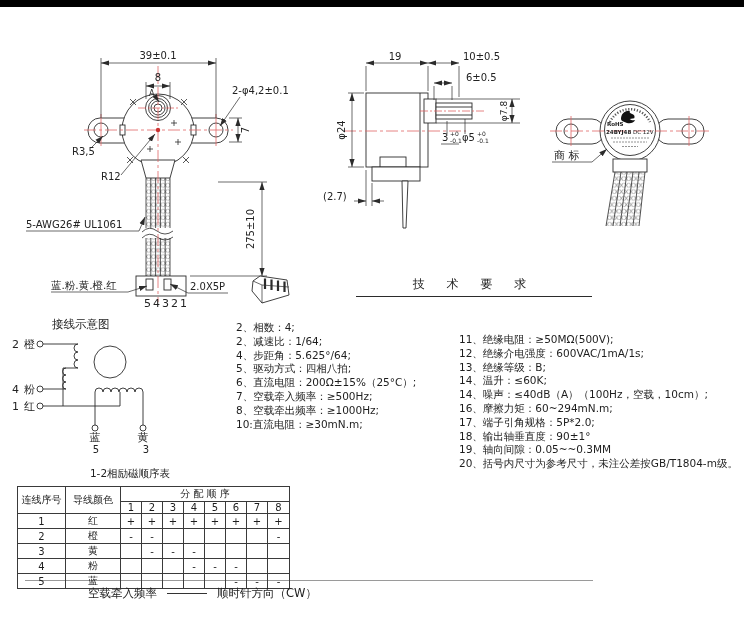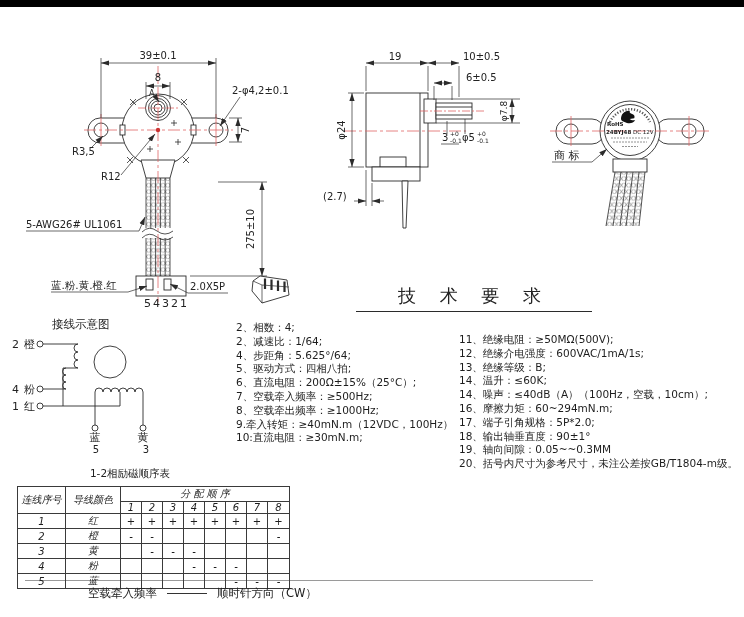--- a/index.html
+++ b/index.html
@@ -1,28 +1,28 @@
 <!DOCTYPE html>
 <html><head>
 <meta charset="utf-8">
 <style>
   html,body{margin:0;padding:0;background:#fff;}
   .canvas{position:relative;width:744px;height:617px;background:#ffffff;overflow:hidden;
           font-family:"DejaVu Sans",sans-serif;color:#222;}
   .topbar{position:absolute;left:0;top:0;width:744px;height:7px;background:#000;}
   svg{position:absolute;left:0;top:0;}
   svg text{fill:#222;font-family:"DejaVu Sans",sans-serif;}
-  .tech-title{position:absolute;left:356px;top:284px;width:236px;text-align:center;
-              font-size:18px;letter-spacing:9px;white-space:nowrap;
+  .tech-title{position:absolute;left:356px;top:276px;width:236px;text-align:center;
+              font-size:12px;letter-spacing:9px;white-space:nowrap;
               border-bottom:1.5px solid #2b2b2b;padding-bottom:3px;}
   .tech-list{position:absolute;font-size:10.5px;white-space:nowrap;color:#1d1d1d;}
   .tech-list .ti{height:13.8px;line-height:13.8px;}
   .tl-left{left:236px;top:321px;}
   .tl-right{left:459px;top:333px;}
-  table.exc{position:absolute;left:17px;top:486px;border-collapse:collapse;table-layout:fixed;font-style:italic;}
+  table.exc{position:absolute;left:17px;top:486px;border-collapse:collapse;table-layout:fixed;}
   table.exc td{border:1px solid #3a3a3a;text-align:center;vertical-align:middle;
                font-size:10px;padding:0;color:#1d1d1d;}
   table.exc .hd{font-size:10px;}
   .grayline{position:absolute;left:25px;top:580px;width:568px;height:1px;background:#9a9a9a;}
   .caption{position:absolute;left:88px;top:586px;display:flex;align-items:center;gap:10px;
            font-size:11.5px;white-space:nowrap;color:#1d1d1d;}
   .caption .dash{width:40px;border-top:1.5px solid #333;}
 </style>
 </head>
 <body>
@@ -242,21 +242,20 @@
   <div class="tech-title">技 术 要 求</div>
 
   <div class="tech-list tl-left">
     <div class="ti">2、相数：4;</div>
     <div class="ti">2、减速比：1/64;</div>
     <div class="ti">4、步距角：5.625°/64;</div>
     <div class="ti">5、驱动方式：四相八拍;</div>
     <div class="ti">6、直流电阻：200Ω±15%（25°C）;</div>
     <div class="ti">7、空载牵入频率：≥500Hz;</div>
     <div class="ti">8、空载牵出频率：≥1000Hz;</div>
-    <div class="ti">9.牵入转矩：≥40mN.m（12VDC，100Hz）</div>
     <div class="ti">10:直流电阻：≥30mN.m;</div>
   </div>
 
   <div class="tech-list tl-right">
     <div class="ti">11、绝缘电阻：≥50MΩ(500V);</div>
     <div class="ti">12、绝缘介电强度：600VAC/1mA/1s;</div>
     <div class="ti">13、绝缘等级：B;</div>
     <div class="ti">14、温升：≤60K;</div>
     <div class="ti">14、噪声：≤40dB（A）（100Hz，空载，10cm）;</div>
     <div class="ti">16、摩擦力矩：60~294mN.m;</div>

